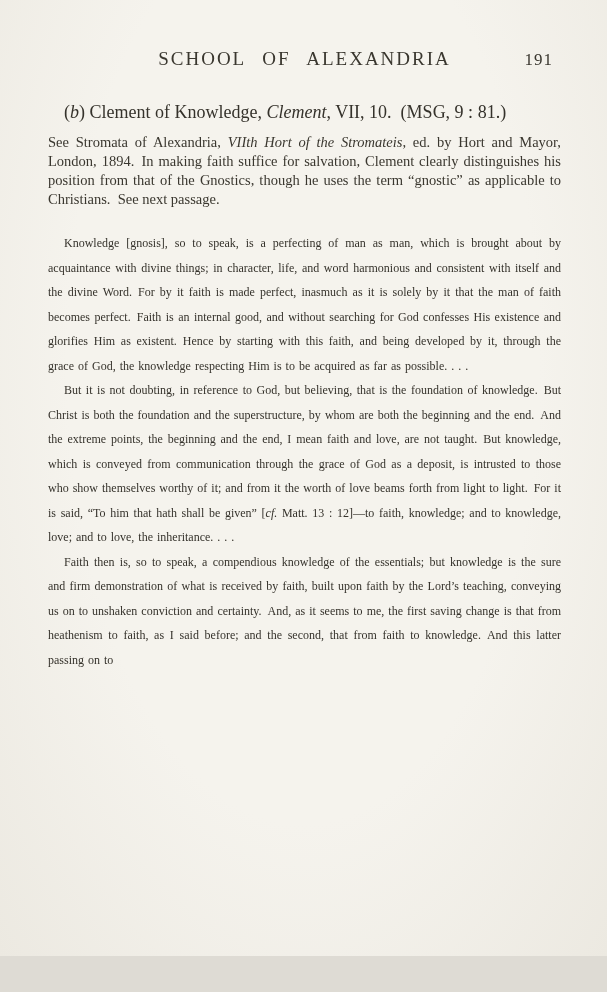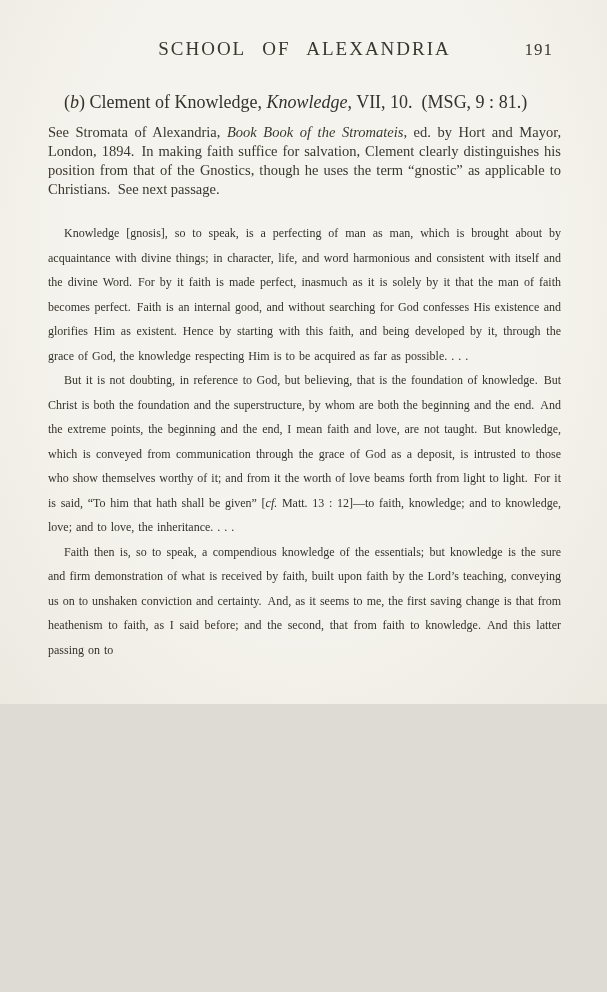--- a/index.html
+++ b/index.html
@@ -3,24 +3,24 @@
 <meta charset="utf-8">
 <style>
   html, body {
     margin: 0;
     padding: 0;
     background: #dedbd4;
   }
   .page {
     position: relative;
     width: 607px;
-    height: 704px;
+    height: 956px;
     box-sizing: border-box;
     margin: 0;
-    padding: 38px 46px 24px 48px;
+    padding: 48px 46px 24px 48px;
     background: radial-gradient(ellipse at 50% 38%, #f5f3ed 55%, #ece9e1 100%);
     font-family: "Liberation Serif", "DejaVu Serif", serif;
     color: #35322b;
     overflow: hidden;
   }
   .running-head {
     position: relative;
     text-align: center;
     height: 26px;
     margin-bottom: 26px;
@@ -69,23 +69,23 @@
 </head>
 <body>
 
 <div class="page">
 
   <header class="running-head">
     <h1 class="title">SCHOOL  OF  ALEXANDRIA</h1>
     <span class="page-number">191</span>
   </header>
 
-  <p class="section-heading"><span>(</span><span class="it">b</span><span>) Clement of Knowledge, </span><span class="it">Knowledge</span><span>, VII, 10. (MSG, 9 : 81.)</span></p>
+  <p class="section-heading"><span>(</span><span class="it">b</span><span>) Clement of Knowledge, </span><span class="it">Clement</span><span>, VII, 10. (MSG, 9 : 81.)</span></p>
 
-  <p class="citation"><span>See Stromata of Alexandria, </span><span class="it">Book Book of the Stromateis</span><span>, ed. by Hort and Mayor, London, 1894. In making faith suffice for salvation, Clement clearly distinguishes his position from that of the Gnostics, though he uses the term “gnostic” as applicable to Christians. See next passage.</span></p>
+  <p class="citation"><span>See Stromata of Alexandria, </span><span class="it">VIIth Hort of the Stromateis</span><span>, ed. by Hort and Mayor, London, 1894. In making faith suffice for salvation, Clement clearly distinguishes his position from that of the Gnostics, though he uses the term “gnostic” as applicable to Christians. See next passage.</span></p>
 
   <div class="body-text">
     <p class="para"><span>Knowledge [gnosis], so to speak, is a perfecting of man as man, which is brought about by acquaintance with divine things; in character, life, and word harmonious and consistent with itself and the divine Word. For by it faith is made perfect, inasmuch as it is solely by it that the man of faith becomes perfect. Faith is an internal good, and without searching for God confesses His existence and glorifies Him as existent. Hence by starting with this faith, and being developed by it, through the grace of God, the knowledge respecting Him is to be acquired as far as possible.&nbsp;.&nbsp;.&nbsp;.</span></p>
     <p class="para"><span>But it is not doubting, in reference to God, but believing, that is the foundation of knowledge. But Christ is both the foundation and the superstructure, by whom are both the beginning and the end. And the extreme points, the beginning and the end, I mean faith and love, are not taught. But knowledge, which is conveyed from communication through the grace of God as a deposit, is intrusted to those who show themselves worthy of it; and from it the worth of love beams forth from light to light. For it is said, “To him that hath shall be given” [</span><span class="it">cf.</span><span> Matt. 13 : 12]—to faith, knowledge; and to knowledge, love; and to love, the inheritance.&nbsp;.&nbsp;.&nbsp;.</span></p>
     <p class="para"><span>Faith then is, so to speak, a compendious knowledge of the essentials; but knowledge is the sure and firm demonstration of what is received by faith, built upon faith by the Lord’s teaching, conveying us on to unshaken conviction and certainty. And, as it seems to me, the first saving change is that from heathenism to faith, as I said before; and the second, that from faith to knowledge. And this latter passing on to</span></p>
   </div>
 
 </div>
 
 </body></html>

